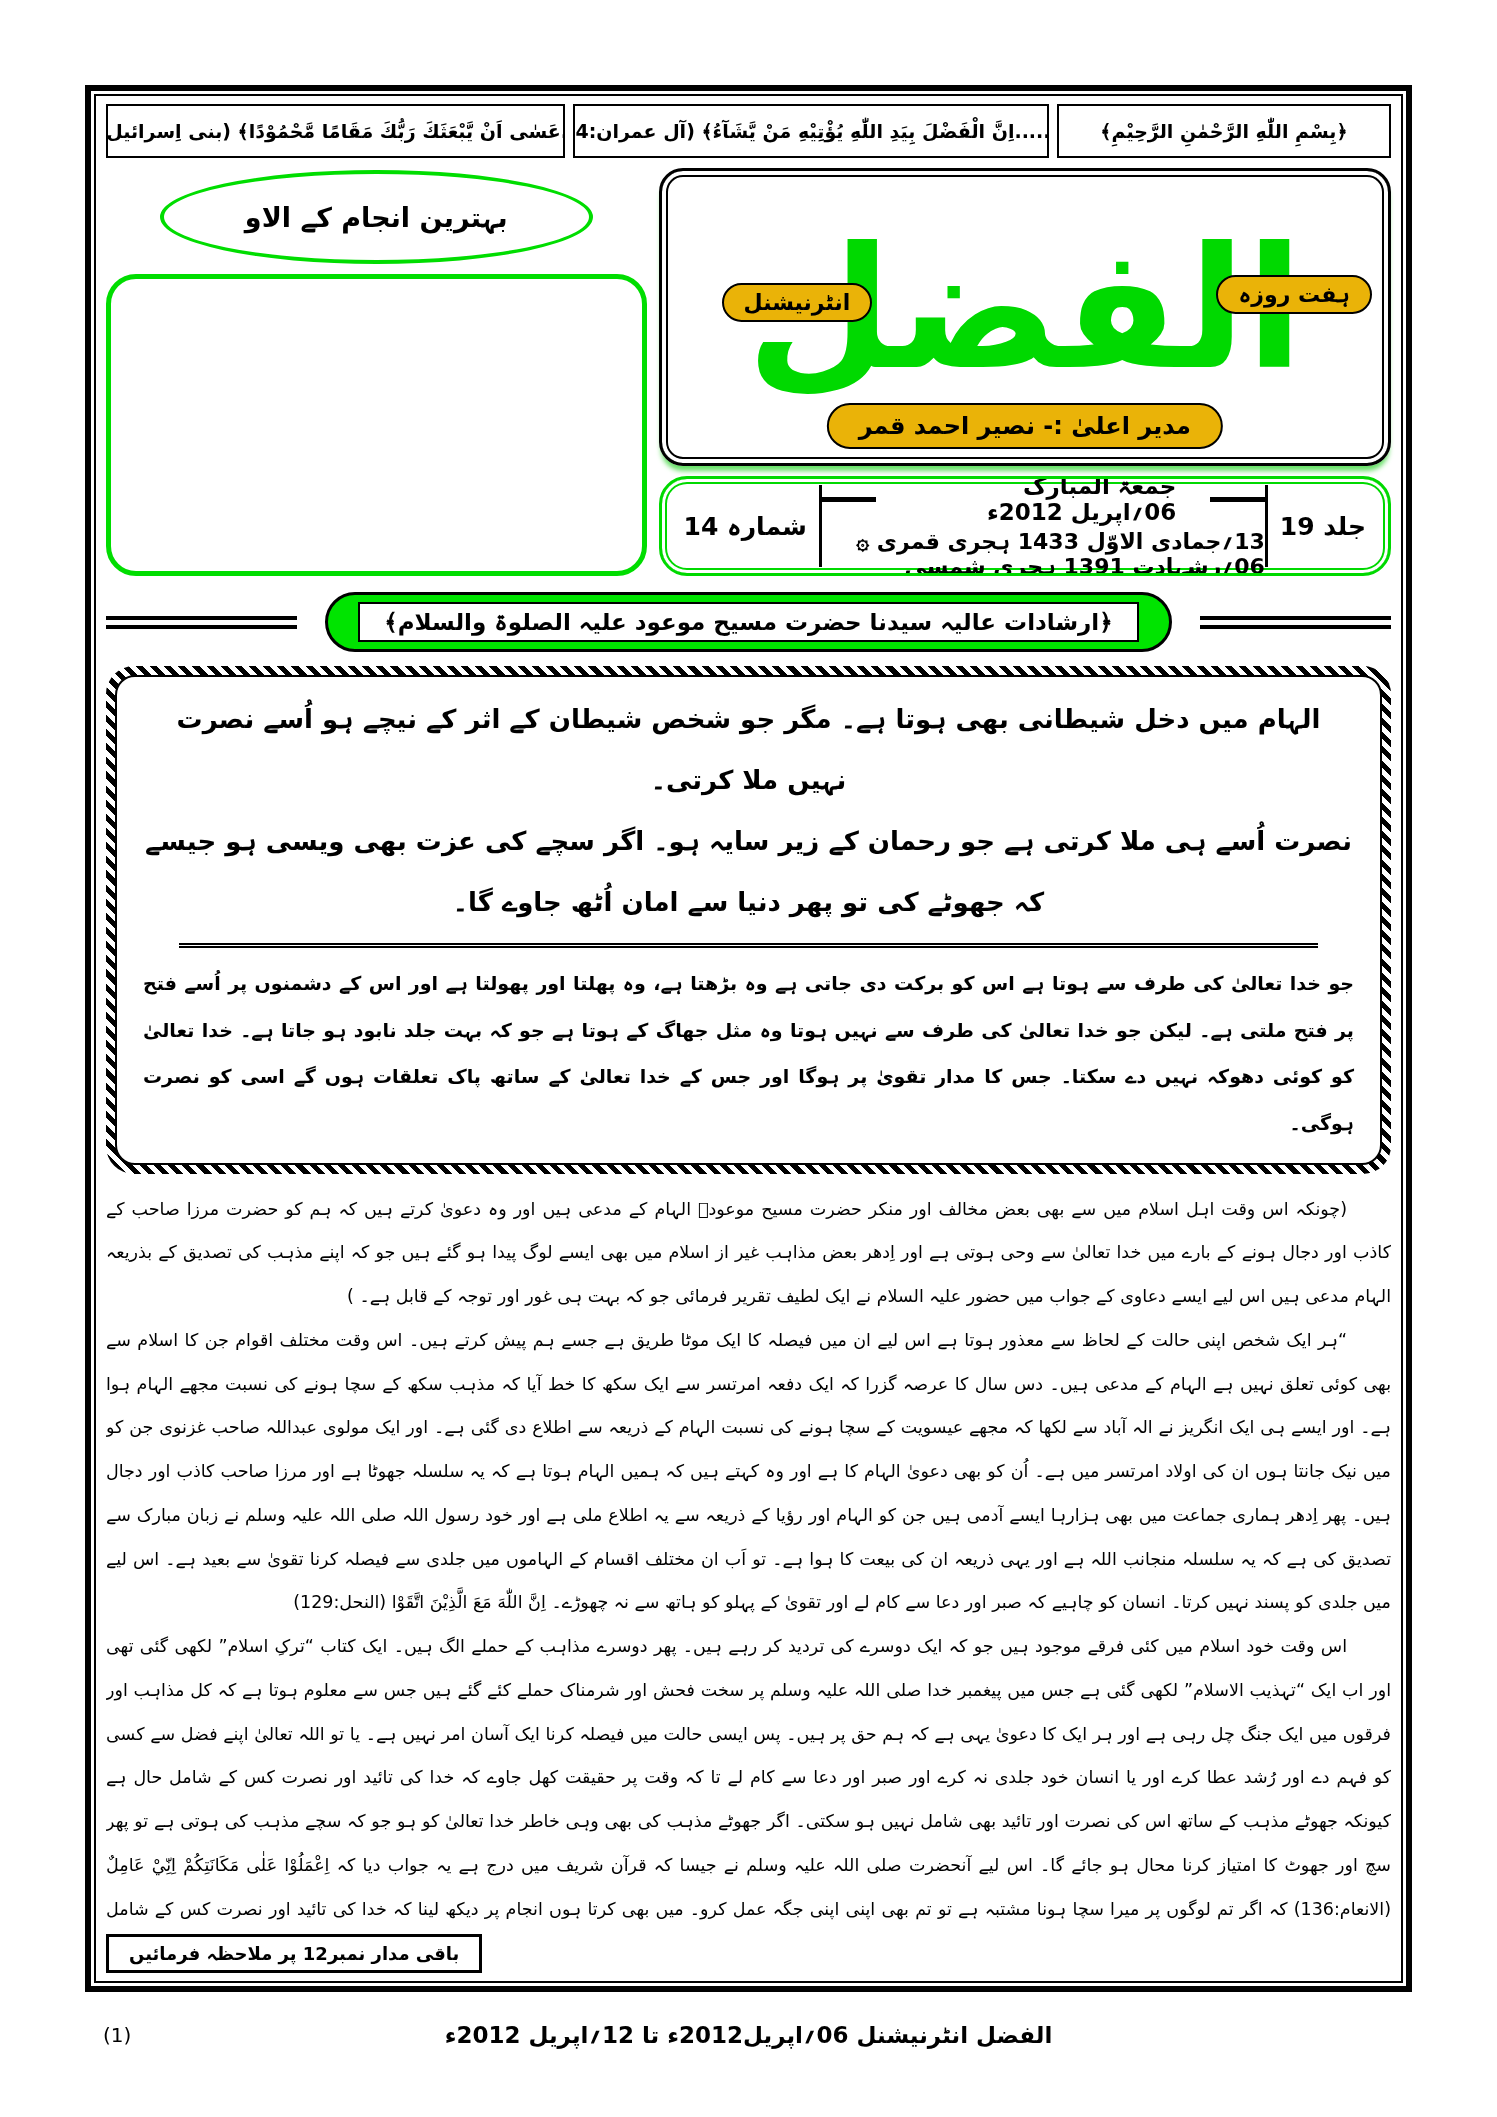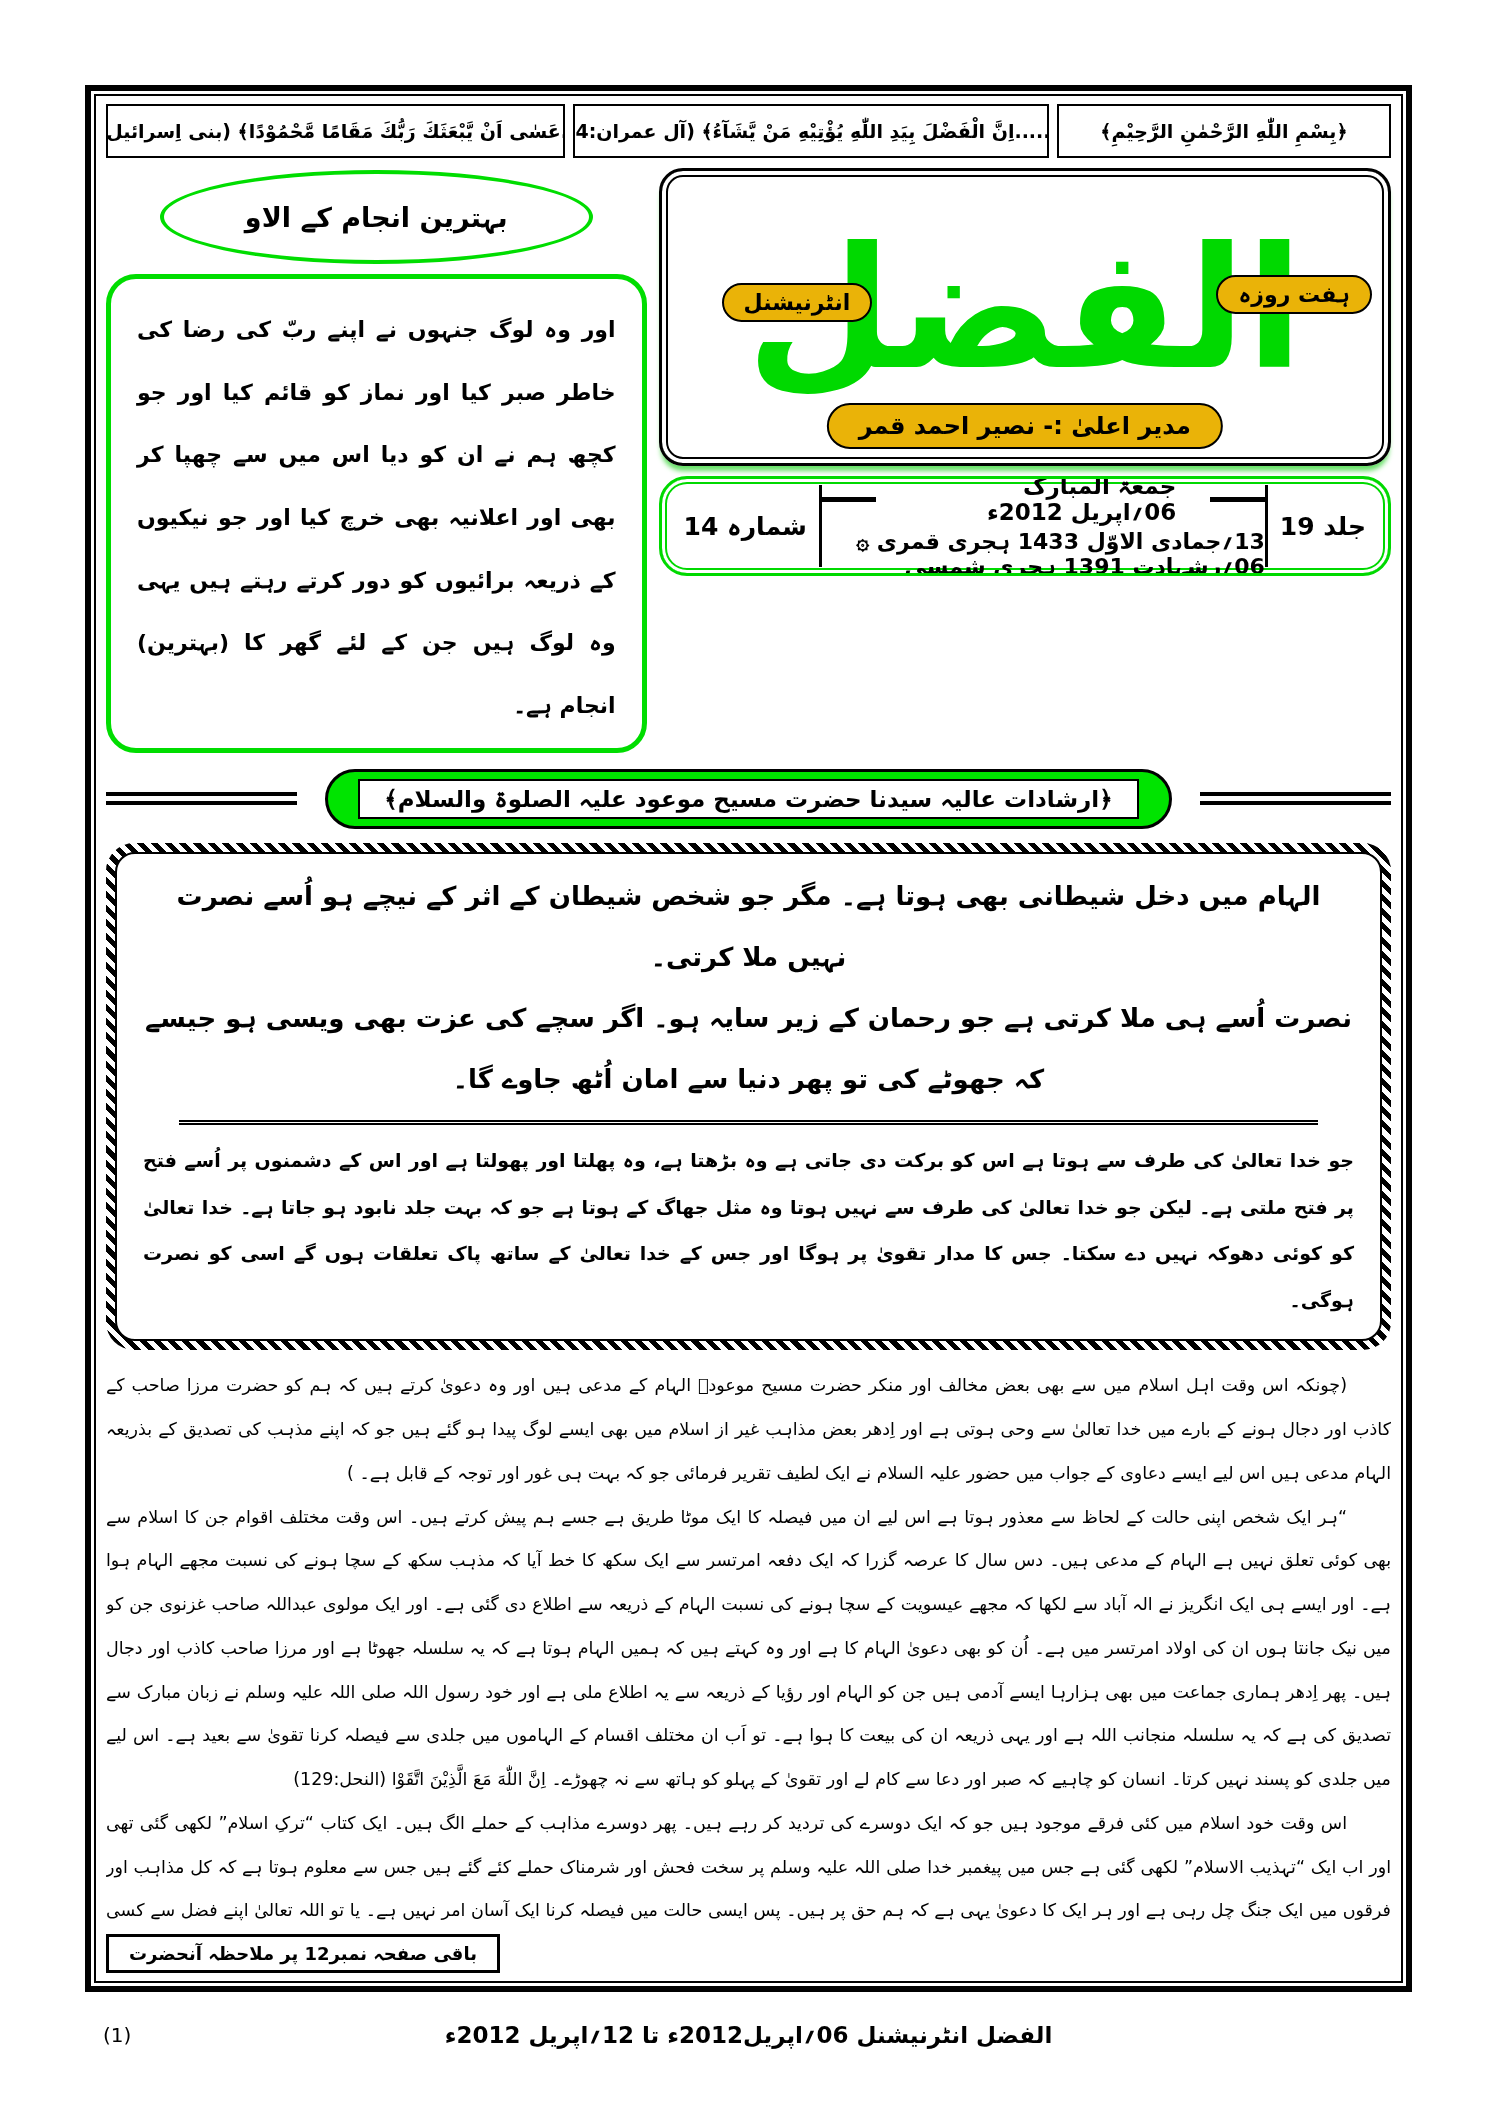--- a/index.html
+++ b/index.html
@@ -141,21 +141,20 @@
             </div>
             <div class="ib-line2">13؍جمادی الاوّل 1433 ہجری قمری ۞ 06؍رشہادت 1391 ہجری شمسی</div>
           </div>
           <div class="ib-issue">شمارہ 14</div>
         </div>
       </div>
 
       <div class="col-quote">
         <div class="oval-head">بہترین انجام کے الاو</div>
         <div class="green-quote">
-          <div>اور وہ لوگ جنہوں نے اپنے ربّ کی رضا کی خاطر صبر کیا اور نماز کو قائم کیا اور جو کچھ ہم نے ان کو دیا اس میں سے چھپا کر بھی اور اعلانیہ بھی خرچ کیا اور جو نیکیوں کے ذریعہ برائیوں کو دور کرتے رہتے ہیں یہی وہ لوگ ہیں جن کے لئے گھر کا (بہترین) انجام ہے۔</div>
         </div>
       </div>
 
     </div>
 
     <div class="banner-row">
       <div class="dbl-line"></div>
       <div class="banner-pill">
         <div class="inner">﴿ارشادات عالیہ سیدنا حضرت مسیح موعود علیہ الصلوۃ والسلام﴾</div>
       </div>
@@ -171,21 +170,21 @@
       </div>
     </div>
 
     <div class="body-text">
       <p>(چونکہ اس وقت اہل اسلام میں سے بھی بعض مخالف اور منکر حضرت مسیح موعودؑ الہام کے مدعی ہیں اور وہ دعویٰ کرتے ہیں کہ ہم کو حضرت مرزا صاحب کے کاذب اور دجال ہونے کے بارے میں خدا تعالیٰ سے وحی ہوتی ہے اور اِدھر بعض مذاہب غیر از اسلام میں بھی ایسے لوگ پیدا ہو گئے ہیں جو کہ اپنے مذہب کی تصدیق کے بذریعہ الہام مدعی ہیں اس لیے ایسے دعاوی کے جواب میں حضور علیہ السلام نے ایک لطیف تقریر فرمائی جو کہ بہت ہی غور اور توجہ کے قابل ہے۔ )</p>
       <p>“ہر ایک شخص اپنی حالت کے لحاظ سے معذور ہوتا ہے اس لیے ان میں فیصلہ کا ایک موٹا طریق ہے جسے ہم پیش کرتے ہیں۔ اس وقت مختلف اقوام جن کا اسلام سے بھی کوئی تعلق نہیں ہے الہام کے مدعی ہیں۔ دس سال کا عرصہ گزرا کہ ایک دفعہ امرتسر سے ایک سکھ کا خط آیا کہ مذہب سکھ کے سچا ہونے کی نسبت مجھے الہام ہوا ہے۔ اور ایسے ہی ایک انگریز نے الہ آباد سے لکھا کہ مجھے عیسویت کے سچا ہونے کی نسبت الہام کے ذریعہ سے اطلاع دی گئی ہے۔ اور ایک مولوی عبداللہ صاحب غزنوی جن کو میں نیک جانتا ہوں ان کی اولاد امرتسر میں ہے۔ اُن کو بھی دعویٰ الہام کا ہے اور وہ کہتے ہیں کہ ہمیں الہام ہوتا ہے کہ یہ سلسلہ جھوٹا ہے اور مرزا صاحب کاذب اور دجال ہیں۔ پھر اِدھر ہماری جماعت میں بھی ہزارہا ایسے آدمی ہیں جن کو الہام اور رؤیا کے ذریعہ سے یہ اطلاع ملی ہے اور خود رسول اللہ صلی اللہ علیہ وسلم نے زبان مبارک سے تصدیق کی ہے کہ یہ سلسلہ منجانب اللہ ہے اور یہی ذریعہ ان کی بیعت کا ہوا ہے۔ تو اَب ان مختلف اقسام کے الہاموں میں جلدی سے فیصلہ کرنا تقویٰ سے بعید ہے۔ اس لیے میں جلدی کو پسند نہیں کرتا۔ انسان کو چاہیے کہ صبر اور دعا سے کام لے اور تقویٰ کے پہلو کو ہاتھ سے نہ چھوڑے۔ اِنَّ اللّٰهَ مَعَ الَّذِيْنَ اتَّقَوْا (النحل:129)</p>
       <p>اس وقت خود اسلام میں کئی فرقے موجود ہیں جو کہ ایک دوسرے کی تردید کر رہے ہیں۔ پھر دوسرے مذاہب کے حملے الگ ہیں۔ ایک کتاب “ترکِ اسلام” لکھی گئی تھی اور اب ایک “تہذیب الاسلام” لکھی گئی ہے جس میں پیغمبر خدا صلی اللہ علیہ وسلم پر سخت فحش اور شرمناک حملے کئے گئے ہیں جس سے معلوم ہوتا ہے کہ کل مذاہب اور فرقوں میں ایک جنگ چل رہی ہے اور ہر ایک کا دعویٰ یہی ہے کہ ہم حق پر ہیں۔ پس ایسی حالت میں فیصلہ کرنا ایک آسان امر نہیں ہے۔ یا تو اللہ تعالیٰ اپنے فضل سے کسی کو فہم دے اور رُشد عطا کرے اور یا انسان خود جلدی نہ کرے اور صبر اور دعا سے کام لے تا کہ وقت پر حقیقت کھل جاوے کہ خدا کی تائید اور نصرت کس کے شامل حال ہے کیونکہ جھوٹے مذہب کے ساتھ اس کی نصرت اور تائید بھی شامل نہیں ہو سکتی۔ اگر جھوٹے مذہب کی بھی وہی خاطر خدا تعالیٰ کو ہو جو کہ سچے مذہب کی ہوتی ہے تو پھر سچ اور جھوٹ کا امتیاز کرنا محال ہو جائے گا۔ اس لیے آنحضرت صلی اللہ علیہ وسلم نے جیسا کہ قرآن شریف میں درج ہے یہ جواب دیا کہ اِعْمَلُوْا عَلٰى مَكَانَتِكُمْ اِنِّيْ عَامِلٌ (الانعام:136) کہ اگر تم لوگوں پر میرا سچا ہونا مشتبہ ہے تو تم بھی اپنی اپنی جگہ عمل کرو۔ میں بھی کرتا ہوں انجام پر دیکھ لینا کہ خدا کی تائید اور نصرت کس کے شامل حال ہے۔ جو امر خدا کی طرف سے ہو گا وہ بہرحال غالب ہو کر رہے گا۔ وَاللّٰهُ غَالِبٌ عَلٰى اَمْرِهٖ (یوسف:22) ان مختلف الہامات کے فیصلہ کے لیے بھی دراصل یہی معیار ہے کیونکہ ایک طرف تو اہل اسلام الہام کے مدعی ہیں دوسری طرف سکھ وغیرہ بھی۔ پس اگر یہ سب الہامات خدا کی طرف سے سمجھے جائیں تو پھر یہ بھی ماننا پڑے گا کہ خدا بھی بہت سے ہیں۔ کیونکہ اگر وہ سب ایک ہی کا کام ہے تو آپس میں ایک دوسرے کی ضد کیوں ہیں کہ وہی خدا ایک کو کہتا ہے کہ فلاں شخص سچا ہے اور دوسرے کو کہتا ہے کہ جھوٹا ہے۔</p>
 
     </div>
 
-    <div class="cont-box">باقی صفحہ نمبر12 پر ملاحظہ آنحضرت</div>
+    <div class="cont-box">باقی مدار نمبر12 پر ملاحظہ فرمائیں</div>
 
   </div>
 </div>
 
 <div class="footer">
   <div class="f-center">الفضل انٹرنیشنل  06؍اپریل2012ء تا 12؍اپریل 2012ء</div>
   <div class="f-page">(1)</div>
 </div>
 
 </body></html>

